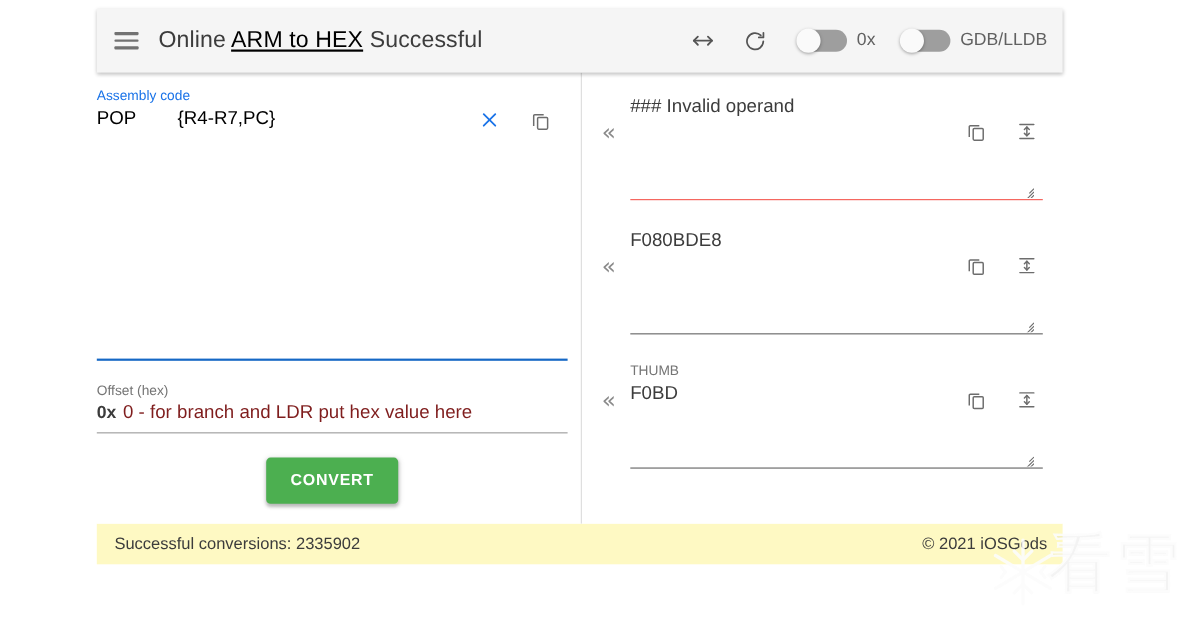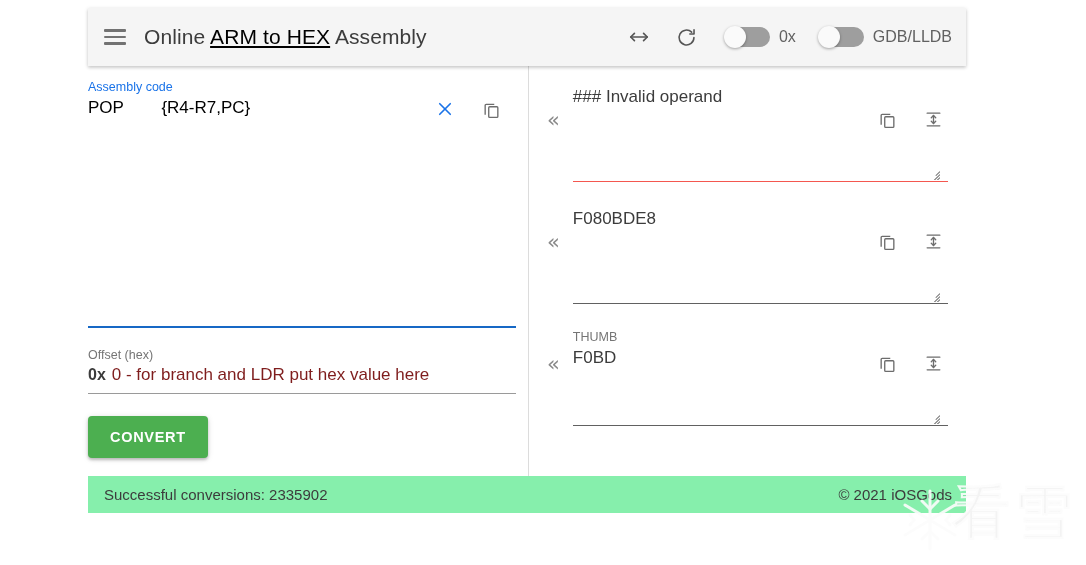--- a/index.html
+++ b/index.html
@@ -203,21 +203,21 @@
     left: 0;
     right: 0;
     bottom: 0;
     height: 1px;
     background: #9a9a9a;
   }
 
   .convert-row {
     margin-top: 22px;
     display: flex;
-    justify-content: flex-start;
+    justify-content: center;
   }
   .convert-btn {
     background: #4caf50;
     color: #ffffff;
     font-size: 14.5px;
     font-weight: bold;
     letter-spacing: 0.7px;
     border: none;
     border-radius: 4px;
     padding: 13px 22px;
@@ -292,21 +292,21 @@
     transform: rotate(-45deg);
     transform-origin: right center;
   }
   .grip i:nth-child(1) { bottom: 2px; }
   .grip i:nth-child(2) { bottom: 5px; width: 10px; }
   .grip i:nth-child(3) { bottom: 8px; width: 6px; }
 
   
   .footer {
     height: 37px;
-    background: #86efac;
+    background: #fef9c3;
     display: flex;
     align-items: center;
     justify-content: space-between;
     padding: 0 14px 0 16px;
     box-sizing: border-box;
     font-size: 15px;
     color: #3c3c3c;
   }
 
   
@@ -338,21 +338,21 @@
 <div id="app">
 
   <div class="header">
 
     <div class="hamburger">
       <span></span>
       <span></span>
       <span></span>
     </div>
 
-    <div class="app-title"><span>Online </span><a href="#">ARM to HEX</a><span> Assembly</span></div>
+    <div class="app-title"><span>Online </span><a href="#">ARM to HEX</a><span> Successful</span></div>
 
     <div class="header-spacer"></div>
 
     <div class="hdr-ctrl">
 
       <div class="icon-btn">
         <svg width="22" height="22" viewBox="0 0 24 24" fill="none" stroke="#555" stroke-width="1.8" stroke-linecap="round" stroke-linejoin="round">
           <line x1="3" y1="12" x2="21" y2="12"></line>
           <polyline points="7,8 3,12 7,16"></polyline>
           <polyline points="17,8 21,12 17,16"></polyline>

